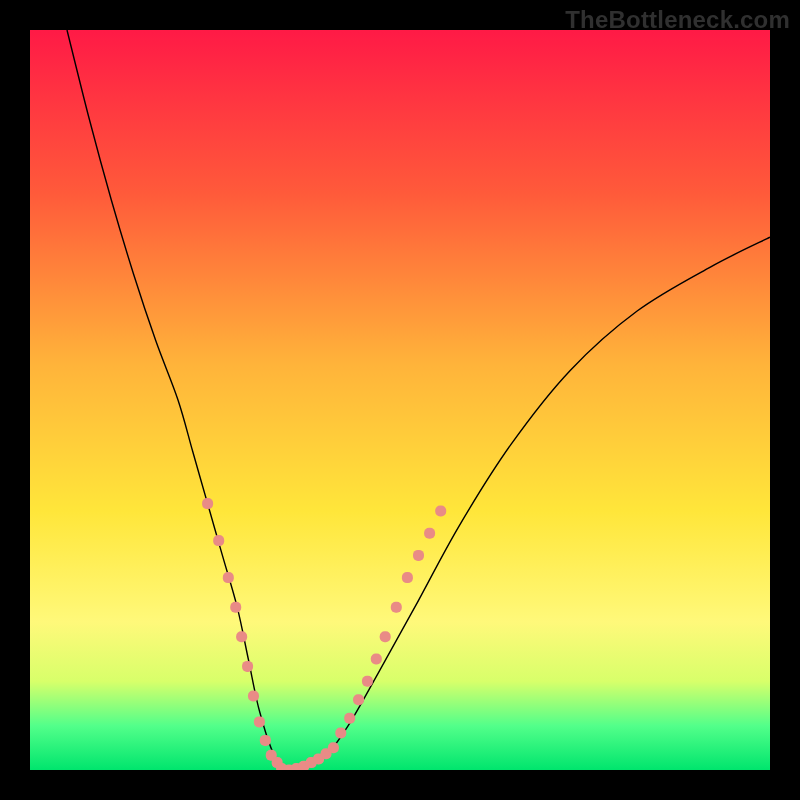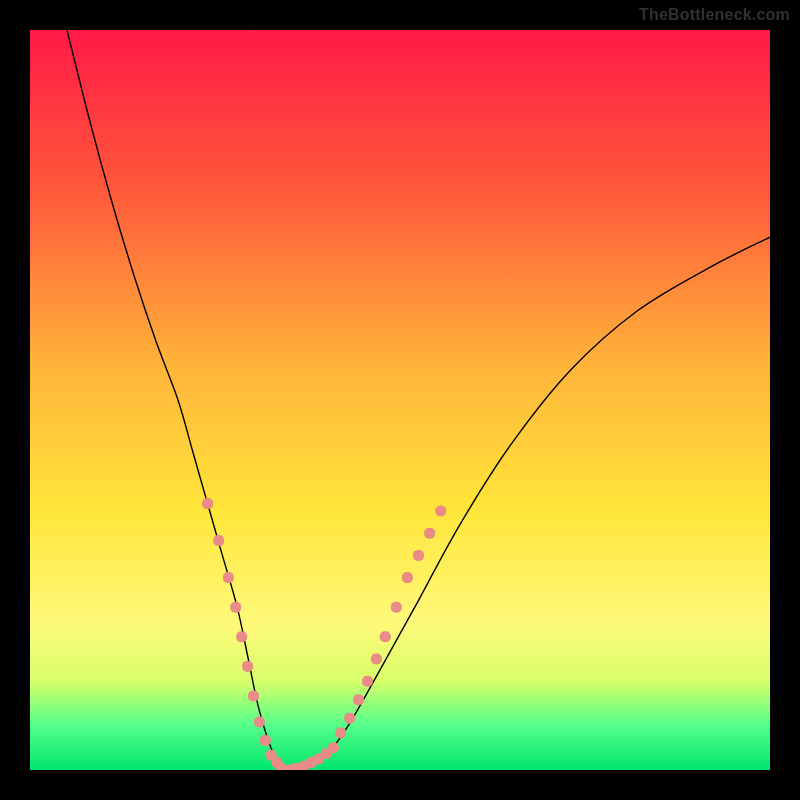--- a/index.html
+++ b/index.html
@@ -23,21 +23,21 @@
     top: 30px;
     width: 740px;
     height: 740px;
     overflow: hidden;
   }
   .watermark {
     position: absolute;
     top: 6px;
     right: 10px;
     color: #303030;
-    font-size: 16px;
+    font-size: 24px;
     font-weight: 600;
     letter-spacing: 0.2px;
     z-index: 20;
   }
   svg { display: block; }
 </style>
 </head>
 <body>
 
 <div class="frame">

